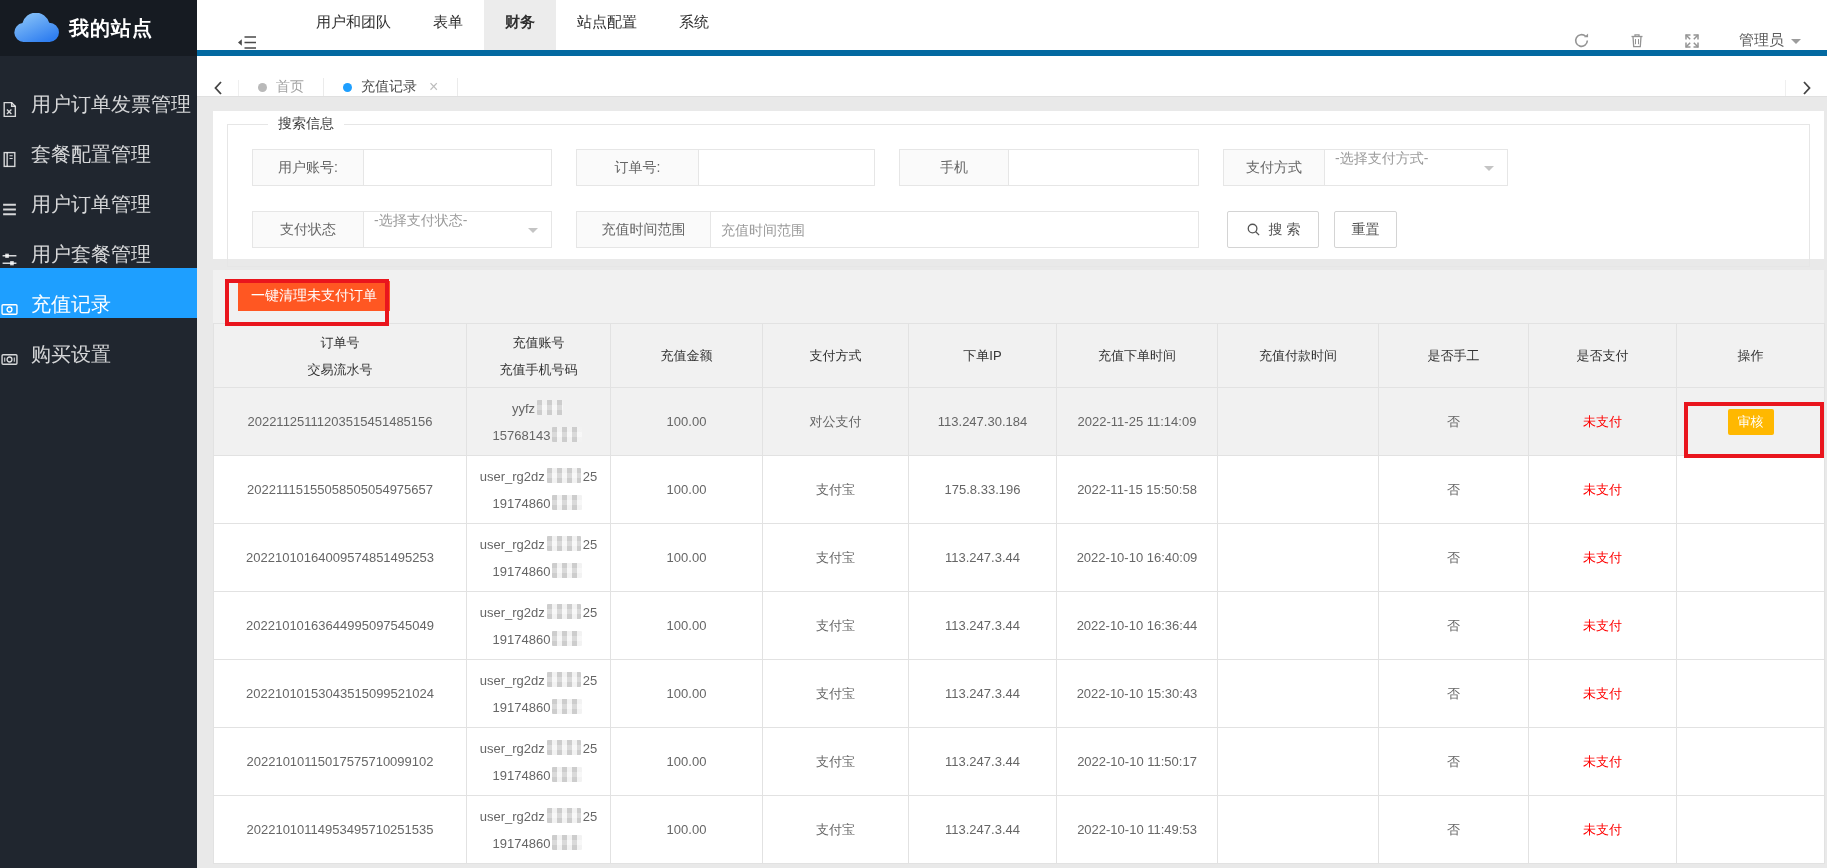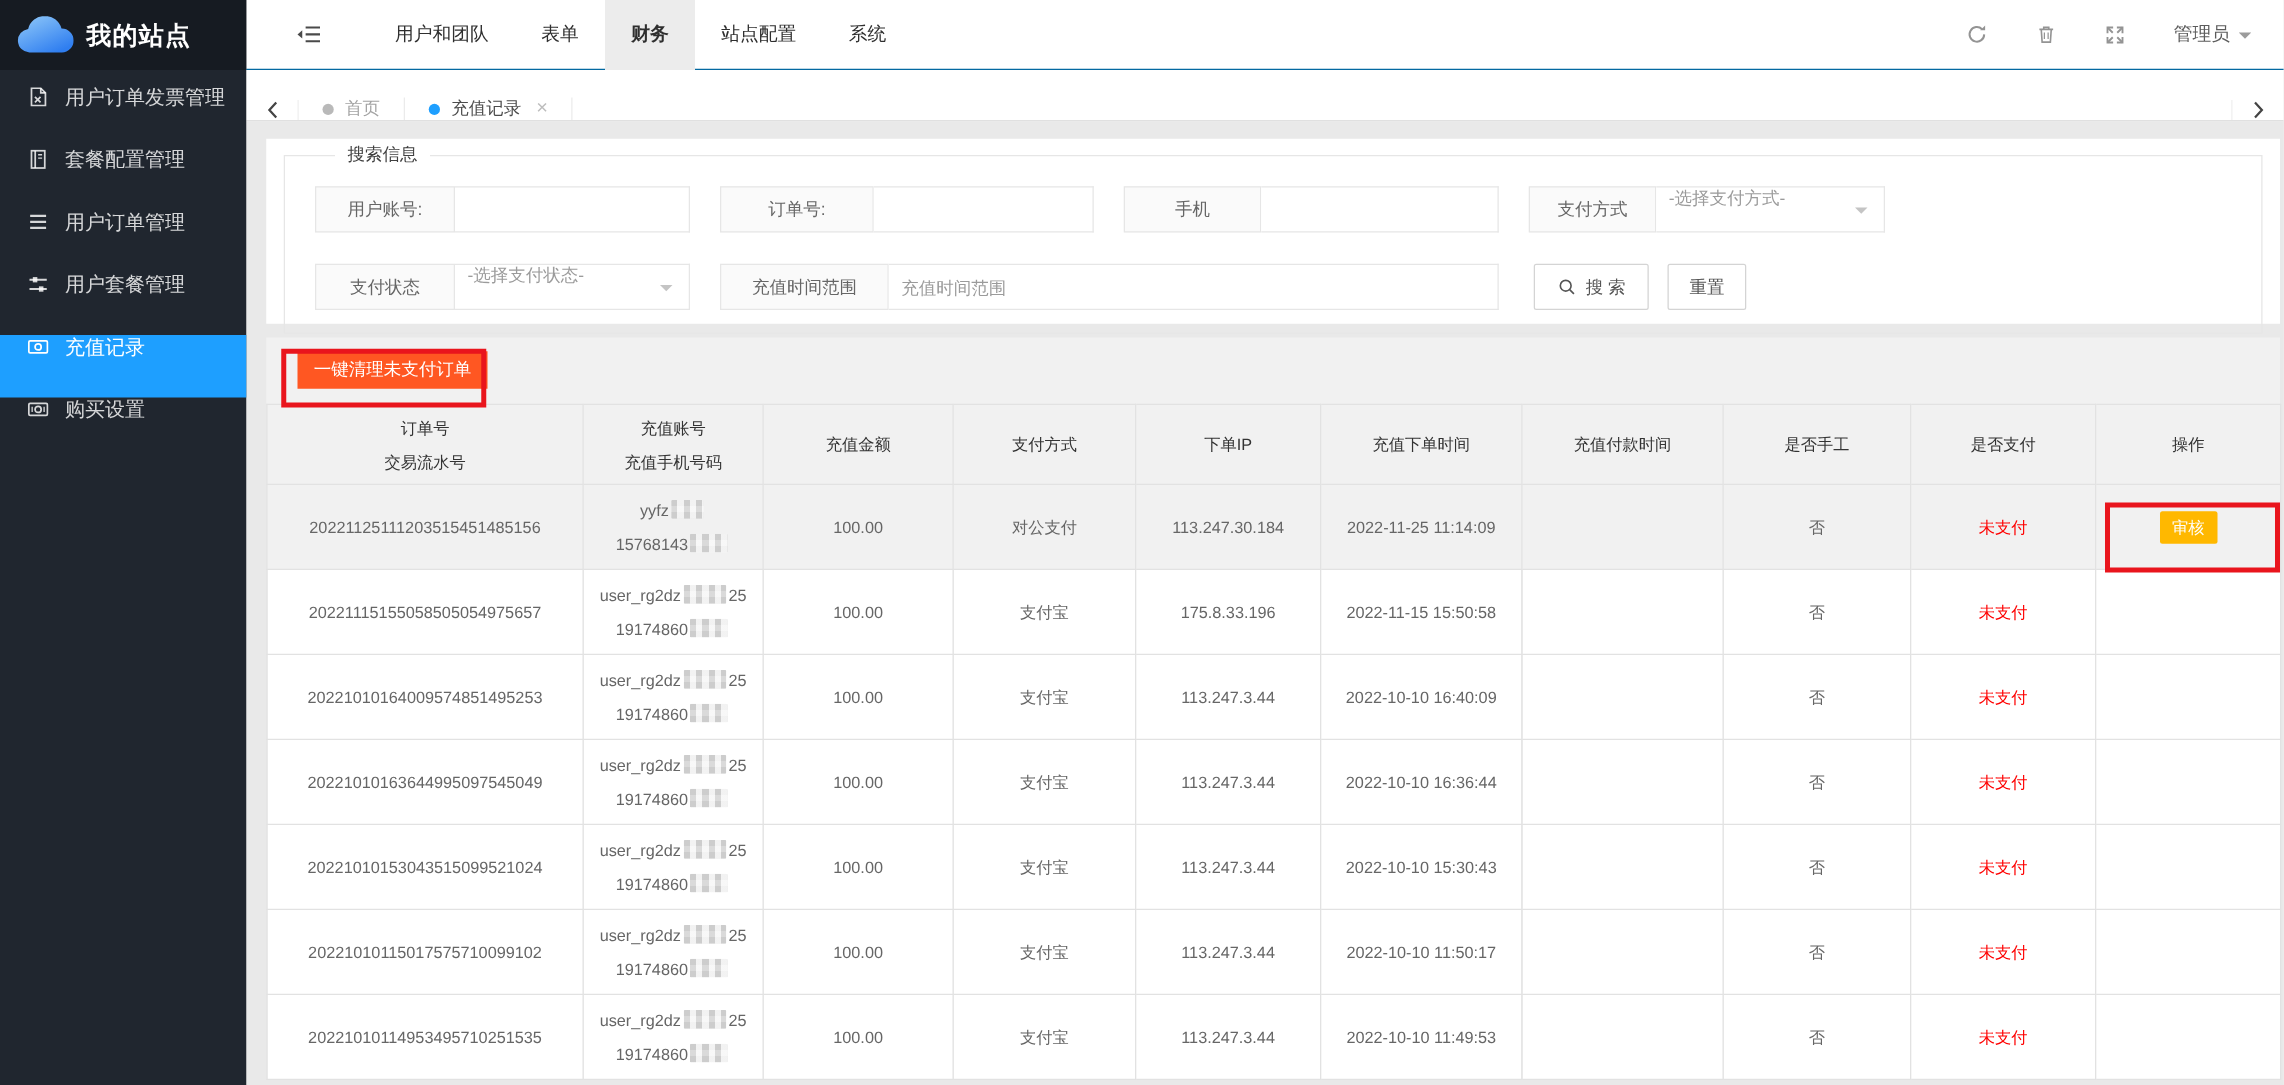--- a/index.html
+++ b/index.html
@@ -4,26 +4,26 @@
 <style>
 *{box-sizing:border-box;margin:0;padding:0}
 html,body{width:1827px;height:868px;overflow:hidden}
 body{font-family:"Liberation Sans","DejaVu Sans",sans-serif;font-size:14px;color:#333;background:#e9e9e9;position:relative}
 svg{display:block}
 
 .sidebar{position:absolute;left:0;top:0;width:197px;height:868px;background:#20262f;z-index:3}
 .logo{height:56px;background:#161b22;display:flex;align-items:center;padding-left:13px;gap:10px}
 .logo-text{color:#fff;font-size:20px;font-weight:bold;letter-spacing:1px}
 .side-menu{padding-top:12px}
-.side-item{height:50px;display:flex;align-items:flex-start;padding-left:21px;gap:13px;color:rgba(255,255,255,.82);font-size:16px;cursor:pointer}
+.side-item{height:50px;display:flex;align-items:flex-end;gap:13px;color:rgba(255,255,255,.82);font-size:20px;cursor:pointer}
 .side-item.active{background:#1e9fff;color:#fff}
 .side-icon{width:18px;height:18px;display:inline-flex;align-items:center;justify-content:center}
 
 .main{position:absolute;left:197px;top:0;width:1630px;height:868px}
-.navbar{height:56px;background:#fff;display:flex;align-items:center;border-bottom:1px solid #0369a1}
+.navbar{height:56px;background:#fff;display:flex;align-items:flex-end;border-bottom:6px solid #0369a1}
 .collapse{margin-left:40px;color:#4a4a4a;cursor:pointer}
 .nav-menu{display:flex;margin-left:38px;height:56px}
 .nav-item{padding:0 21px;line-height:56px;font-size:15px;color:#2f2f2f;cursor:pointer;white-space:nowrap}
 .nav-item.active{background:#ececec;font-weight:bold}
 .nav-right{margin-left:auto;display:flex;align-items:center;gap:39px;padding-right:26px}
 .nav-icon{color:#949494;cursor:pointer}
 .admin{display:flex;align-items:center;gap:7px;color:#5c5c5c;font-size:15px;cursor:pointer}
 .caret-down{width:0;height:0;border:5px solid transparent;border-top-color:#9c9c9c;margin-top:6px}
 
 .tabbar{height:41px;background:#fff;border-bottom:1px solid #e0e0e0;display:flex;align-items:flex-end}

